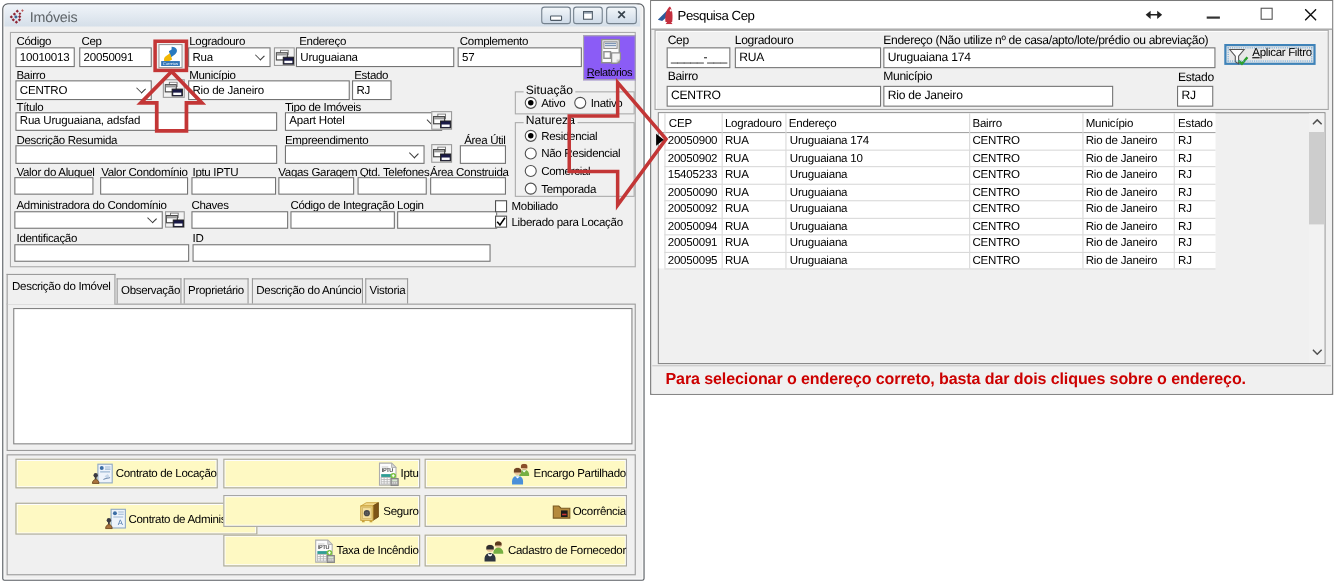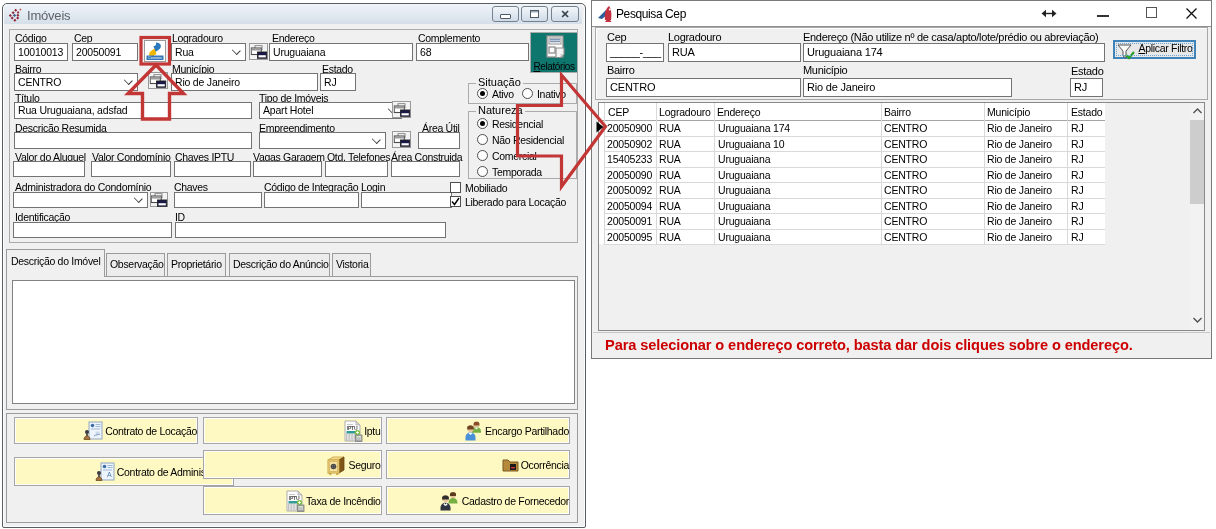--- a/index.html
+++ b/index.html
@@ -56,21 +56,21 @@
 
 <div class="lab" style="left:15px;top:33px">Código</div>
 <div class="lab" style="left:74px;top:33px">Cep</div>
 <div class="lab" style="left:172px;top:33px">Logradouro</div>
 <div class="lab" style="left:272px;top:33px">Endereço</div>
 <div class="lab" style="left:418px;top:33px">Complemento</div>
 <div class="in" style="left:14px;top:43px;width:54px;height:18px;line-height:16px"> 10010013</div>
 <div class="in" style="left:72px;top:43px;width:66px;height:18px;line-height:16px">20050091</div>
 <div class="in" style="left:171px;top:43px;width:75px;height:18px;line-height:16px">Rua<span class="chev"></span></div>
 <div class="in" style="left:269px;top:43px;width:144px;height:18px;line-height:16px">Uruguaiana</div>
-<div class="in" style="left:416px;top:43px;width:113px;height:18px;line-height:16px">68</div>
+<div class="in" style="left:416px;top:43px;width:113px;height:18px;line-height:16px">57</div>
 
 <div class="lab" style="left:15px;top:64px">Bairro</div>
 <div class="lab" style="left:172px;top:64px">Município</div>
 <div class="lab" style="left:322px;top:64px">Estado</div>
 <div class="in" style="left:14px;top:73px;width:124px;height:18px;line-height:16px">CENTRO<span class="chev"></span></div>
 <div class="in" style="left:171px;top:73px;width:147px;height:18px;line-height:16px">Rio de Janeiro</div>
 <div class="in" style="left:320px;top:73px;width:36px;height:18px;line-height:16px">RJ</div>
 
 <div class="lab" style="left:15px;top:93px">Título</div>
 <div class="lab" style="left:259px;top:93px">Tipo de Imóveis</div>
@@ -81,21 +81,21 @@
 <div class="lab" style="left:259px;top:123px">Empreendimento</div>
 <div class="lab" style="left:422px;top:123px">Área Útil</div>
 <div class="in" style="left:14px;top:132px;width:238px;height:17px"></div>
 <div class="in" style="left:259px;top:132px;width:127px;height:17px">
     <span class="chev"></span>
   </div>
 <div class="in" style="left:418px;top:132px;width:42px;height:17px"></div>
 
 <div class="lab" style="left:15px;top:152px">Valor do Aluguel</div>
 <div class="lab" style="left:92px;top:152px">Valor Condomínio</div>
-<div class="lab" style="left:175px;top:152px">Chaves IPTU</div>
+<div class="lab" style="left:175px;top:152px">Iptu IPTU</div>
 <div class="lab" style="left:253px;top:152px">Vagas Garagem</div>
 <div class="lab" style="left:327px;top:152px">Qtd. Telefones</div>
 <div class="lab" style="left:391px;top:152px">Área Construida</div>
 <div class="in" style="left:13px;top:161px;width:72px;height:16px"></div>
 <div class="in" style="left:91px;top:161px;width:80px;height:16px"></div>
 <div class="in" style="left:174px;top:161px;width:77px;height:16px"></div>
 <div class="in" style="left:253px;top:161px;width:69px;height:16px"></div>
 <div class="in" style="left:325px;top:161px;width:63px;height:16px"></div>
 <div class="in" style="left:391px;top:161px;width:69px;height:16px"></div>
 
@@ -205,21 +205,21 @@
 
 <div class="abs" style="left:144px;top:40px;width:22px;height:22px;background:#fff;border:1px solid #9a9a9a;box-sizing:border-box">
 <svg width="20" height="20" viewBox="0 0 20 20" style="display:block">
 <path d="M11 1.5 C16 1.5 17.5 6 14 8.5 L10.5 11 L8.5 5.5 L11 4 Z" fill="#2a7abf"></path>
 <path d="M9 17 C4 17 2.5 12.5 6 10 L9.5 7.5 L11.5 13 L9 14.5 Z" fill="#f2b705"></path>
 <rect x="1.5" y="14.5" width="17" height="4.5" fill="#3376b8"></rect>
 <text x="10" y="18.2" font-size="3.6" fill="#fff" text-anchor="middle" font-family="Liberation Sans">Correios</text>
 </svg>
 </div>
 
-<div class="abs" style="left:530px;top:32px;width:48px;height:41px;background:#0f766e;border:1px solid #ababab;box-sizing:border-box">
+<div class="abs" style="left:530px;top:32px;width:48px;height:41px;background:#8b5cf6;border:1px solid #ababab;box-sizing:border-box">
 <svg width="26" height="26" viewBox="0 0 26 26" style="position:absolute;left:11px;top:1px">
 <rect x="5" y="2" width="16" height="21" fill="#fcfcfc" stroke="#8f8f8f" stroke-width="1.3"></rect>
 <rect x="7" y="4" width="12" height="6" fill="none" stroke="#8f8f8f" stroke-width="1"></rect>
 <path d="M8 5.5h10M8 7.5h10" stroke="#7e95b5" stroke-width="1.3"></path>
 <rect x="7" y="13" width="6" height="6" fill="none" stroke="#8f8f8f" stroke-width="1.3"></rect>
 <path d="M14 14 h8 v6 l-3.5 3.5 h-4.5 z" fill="#f4f4f4" stroke="#8f8f8f" stroke-width="1.2"></path>
 <path d="M18.5 23.5 l3.5 -3.5 h-3.5 z" fill="#cfcfcf"></path>
 </svg>
 <div style="position:absolute;left:0;right:0;top:28px;text-align:center;font-size:10px;letter-spacing:-0.4px"><span style="text-decoration:underline">R</span>elatórios</div>
 </div>

